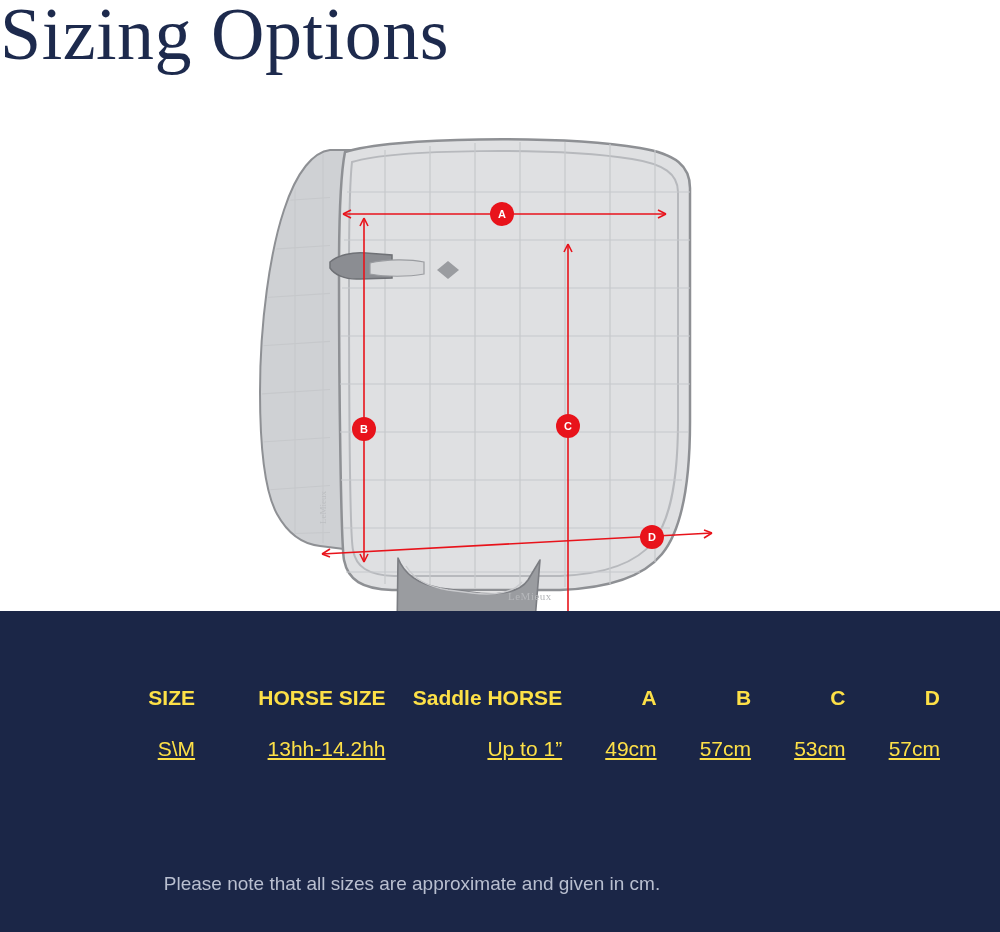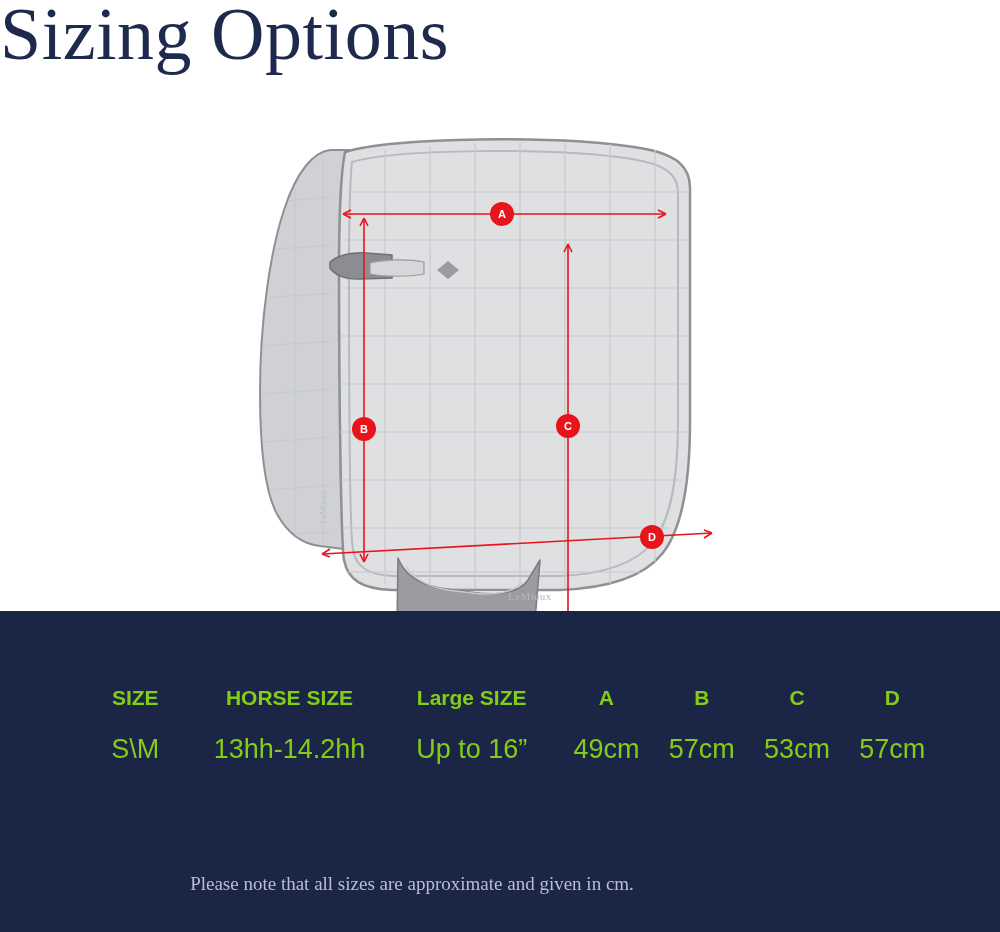--- a/index.html
+++ b/index.html
@@ -81,53 +81,54 @@
   }
   table.size-table {
     position: absolute;
     left: 60px;
     top: 62px;
     border-collapse: collapse;
     width: 880px;
   }
   table.size-table th,
   table.size-table td {
-    text-align: center;
+    text-align: right;
     padding: 0;
     font-family: "Liberation Sans", sans-serif;
-    color: #84cc16;
+    color: #fde047;
     font-weight: 400;
     vertical-align: middle;
   }
   table.size-table th {
     font-weight: bold;
     font-size: 21px;
     height: 50px;
   }
   table.size-table td {
-    font-size: 27px;
+    font-size: 21px;
     height: 52px;
+    text-decoration: underline;
   }
   .col-size    { width: 125px; padding-left: 16px !important; }
   .col-horse   { width: 200px; margin-left: 20px; }
   .col-saddle  { width: 185px; }
   .col-a       { width: 98px; }
   .col-b       { width: 98px; }
   .col-c       { width: 98px; }
   .col-d       { width: 98px; }
 
   .note {
     position: absolute;
     left: 0;
     top: 262px;
     width: 824px;
     text-align: center;
     font-size: 19px;
     color: #b9bfd0;
-    font-family: Liberation Serif, serif;
+    font-family: Liberation Sans, sans-serif;
   }
 </style>
 </head>
 <body>
 
 <div class="page">
 
   <div class="title-area">
     <div class="title">Sizing Options</div>
   </div>
@@ -252,32 +253,32 @@
     <div class="marker" id="marker-c">C</div>
     <div class="marker" id="marker-d">D</div>
   </div>
 
   <div class="table-panel">
     <table class="size-table">
       <thead>
         <tr>
           <th class="col-size">SIZE</th>
           <th class="col-horse">HORSE SIZE</th>
-          <th class="col-saddle">Large SIZE</th>
+          <th class="col-saddle">Saddle HORSE</th>
           <th class="col-a">A</th>
           <th class="col-b">B</th>
           <th class="col-c">C</th>
           <th class="col-d">D</th>
         </tr>
       </thead>
       <tbody>
         <tr>
           <td class="col-size">S\M</td>
           <td class="col-horse">13hh-14.2hh</td>
-          <td class="col-saddle">Up to 16”</td>
+          <td class="col-saddle">Up to 1”</td>
           <td class="col-a">49cm</td>
           <td class="col-b">57cm</td>
           <td class="col-c">53cm</td>
           <td class="col-d">57cm</td>
         </tr>
       </tbody>
     </table>
 
     <div class="note">Please note that all sizes are approximate and given in cm.</div>
   </div>

